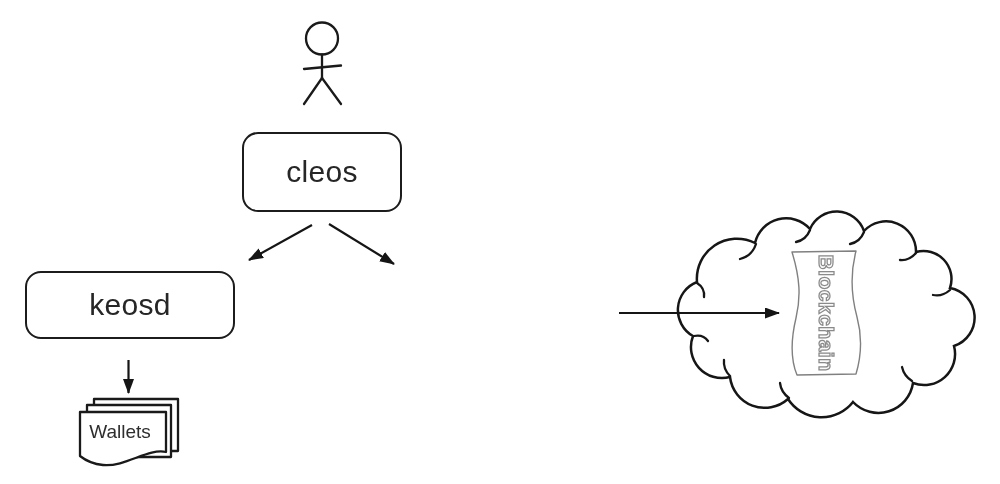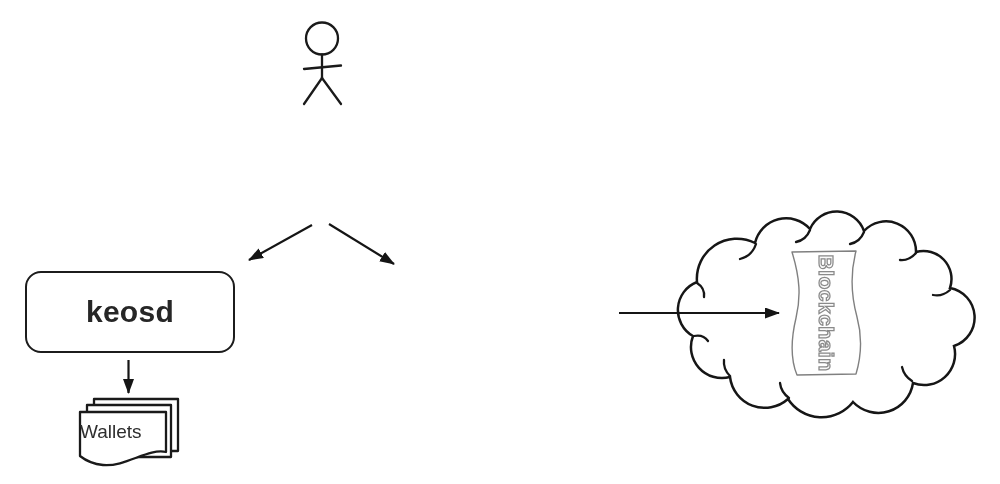--- a/index.html
+++ b/index.html
@@ -29,27 +29,28 @@
     align-items: center;
     justify-content: center;
     box-sizing: border-box;
   }
   .node-box span {
     font-size: 30px;
     color: #262626;
     letter-spacing: 0.3px;
   }
   .box-cleos  { left: 242px; top: 132px; width: 160px; height: 80px; }
-  .box-keosd  { left: 25px;  top: 271px; width: 210px; height: 82px; font-weight: bold; }
+  .box-keosd  { left: 25px;  top: 271px; width: 210px; height: 68px; }
   .box-nodeos { left: 405px; top: 273px; width: 212px; height: 77px; }
 
   .wallets-label {
     position: absolute;
     left: 80px; top: 421px;
     width: 80px;
+    text-align: center;
     font-size: 19px;
     color: #2e2e2e;
   }
   .blockchain-label {
     position: absolute;
     left: 761px; top: 301px;
     width: 130px; height: 24px;
     line-height: 24px;
     text-align: center;
     transform: rotate(90deg);
@@ -161,20 +162,23 @@
     </g>
 
     <g>
       <line class="edge" marker-end="url(#ah)" x1="312" y1="225" x2="249" y2="260"></line>
       <line class="edge" marker-end="url(#ah)" x1="329" y1="224" x2="394" y2="264"></line>
       <line class="edge" marker-end="url(#ah)" x1="128.5" y1="360" x2="128.5" y2="393"></line>
       <line class="edge" marker-end="url(#ah)" x1="619" y1="313" x2="779" y2="313"></line>
     </g>
   </svg>
 
+  <div class="node-box box-cleos">
+    <span>cleos</span>
+  </div>
   <div class="node-box box-keosd">
     <span>keosd</span>
   </div>
 
   <div class="wallets-label">Wallets</div>
   <div class="blockchain-label">Blockchain</div>
 
 </div>
 
 </body></html>

